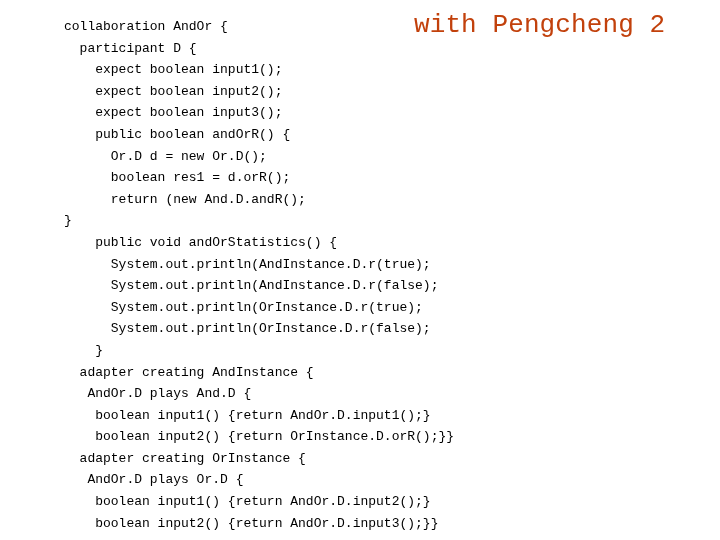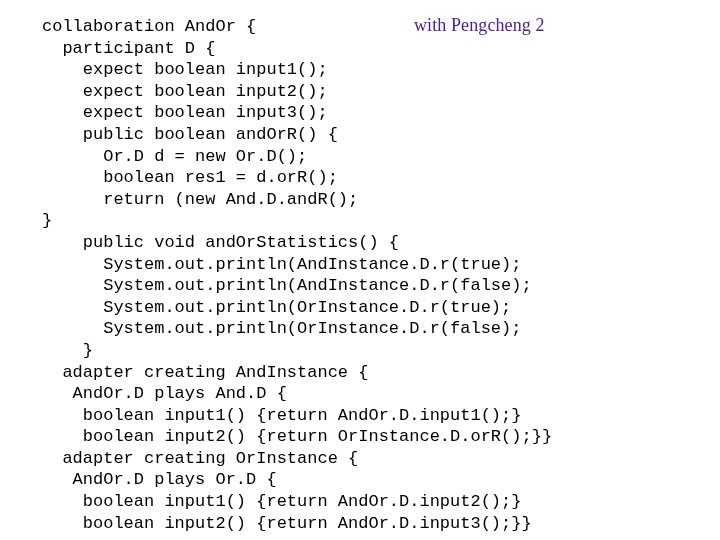--- a/index.html
+++ b/index.html
@@ -20,36 +20,36 @@
     width: 720px;
     height: 540px;
     background: #ffffff;
   }
 
   
   #slide-title {
     position: absolute;
     left: 414px;
     top: 13px;
-    font-family: Liberation Serif, serif;
-    font-size: 18px;
+    font-family: Liberation Mono, monospace;
+    font-size: 26px;
     line-height: 24px;
-    color: #4c1d95;
+    color: #c2410c;
     white-space: pre;
     letter-spacing: 0.1px;
   }
 
   
   #code-block {
     position: absolute;
-    left: 42px;
+    left: 64px;
     top: 16px;
     width: 640px;
     font-family: "Liberation Mono", "DejaVu Sans Mono", monospace;
-    font-size: 17px;
+    font-size: 13px;
     line-height: 21.6px;
     color: #000000;
     white-space: pre;
     letter-spacing: 0px;
   }
 
   #code-block .code-line {
     display: block;
     white-space: pre;
     min-height: 21.6px;

